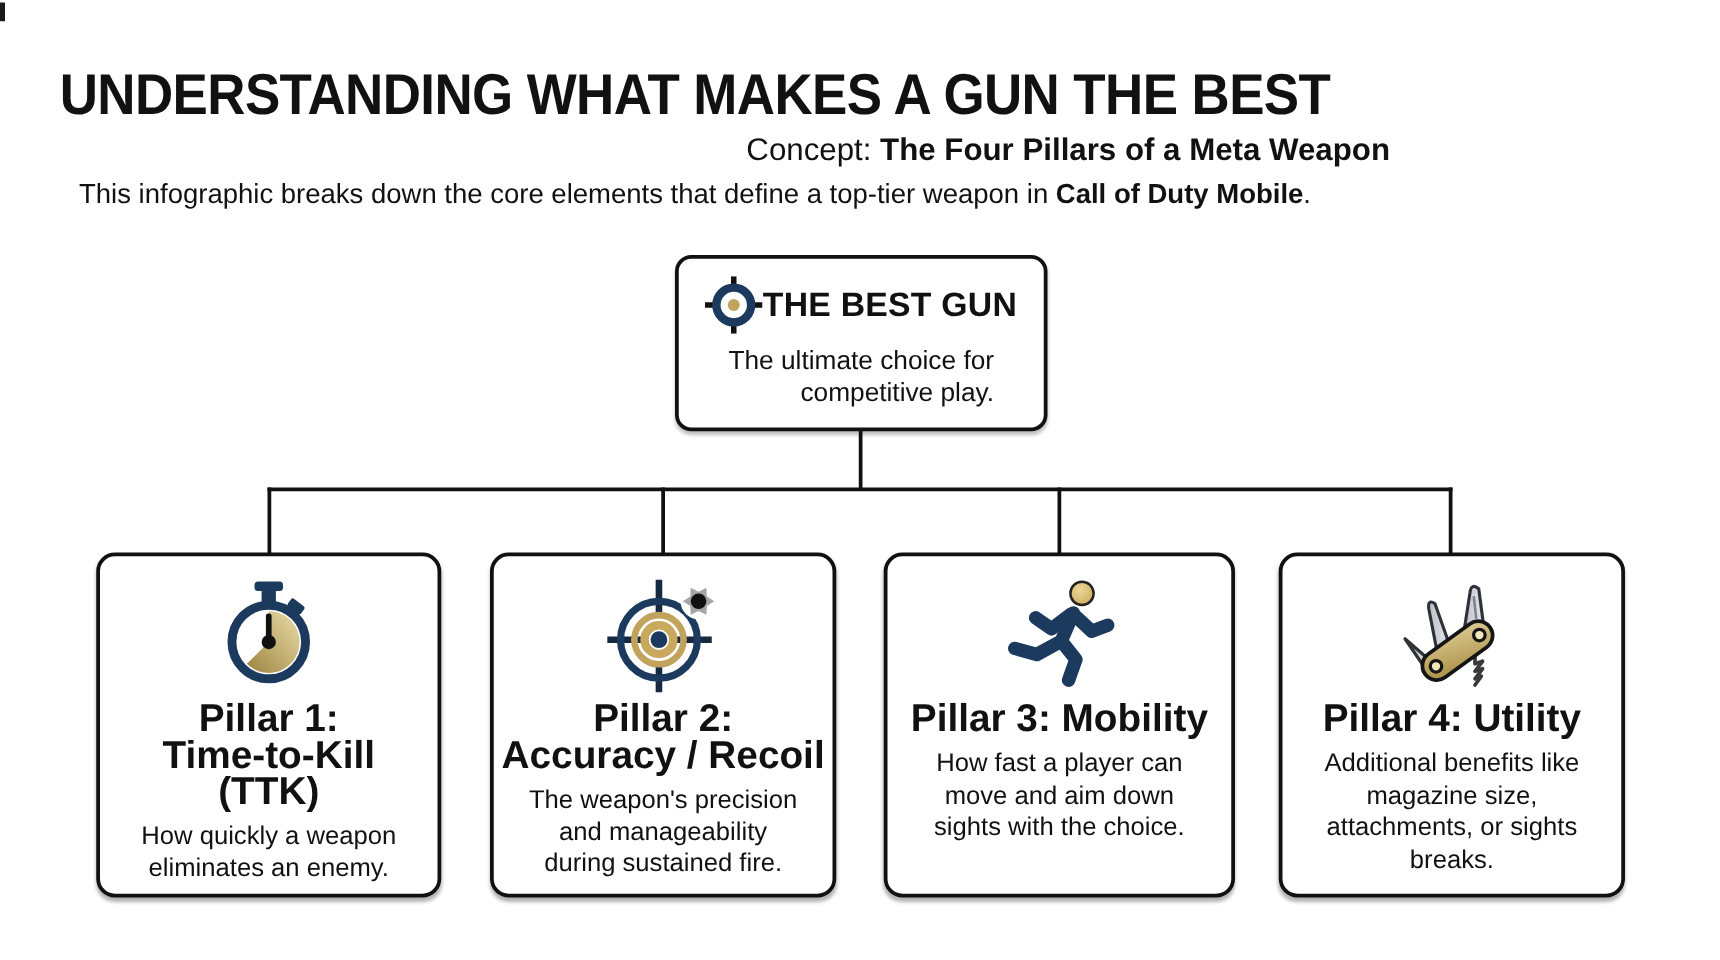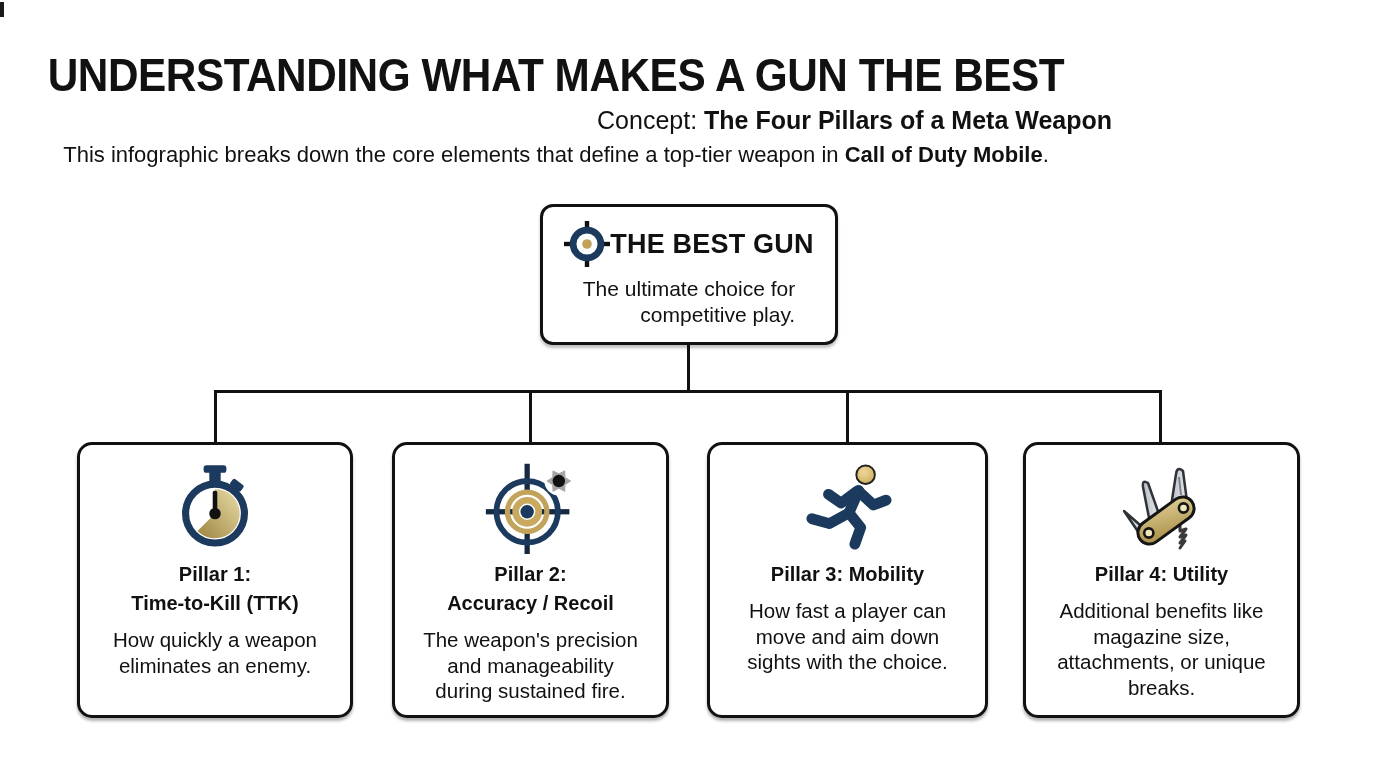--- a/index.html
+++ b/index.html
@@ -39,21 +39,21 @@
     border:3px solid #111;border-radius:15px;box-sizing:border-box;
     box-shadow:0 3px 3px rgba(0,0,0,.3);
     display:flex;flex-direction:column;align-items:center;padding:12px 6px 0 6px;
   }
   #card-1{left:77px;width:276px;}
   #card-2{left:392px;width:277px;}
   #card-3{left:707px;width:281px;}
   #card-4{left:1023px;width:277px;}
 
   .card-icon{height:98px;display:flex;align-items:center;justify-content:center;}
-  .card-title{margin-top:5px;font-size:20px;font-weight:700;line-height:29px;text-align:center;}
+  .card-title{margin-top:5px;font-size:31px;font-weight:700;line-height:29px;text-align:center;}
   .card-body{margin-top:9px;font-size:20.5px;line-height:25.5px;text-align:center;}
 
   .artifact{position:absolute;left:0;top:2px;width:4px;height:15px;background:#1a1a1a;}
 </style>
 </head>
 <body>
 
 <div class="stage">
 
   <div class="artifact"></div>
@@ -197,18 +197,18 @@
         <circle cx="66.5" cy="47" r="4.6" fill="#F1E6BC" stroke="#151515" stroke-width="2.6"></circle>
         <circle cx="31.8" cy="72" r="4.6" fill="#F1E6BC" stroke="#151515" stroke-width="2.6"></circle>
       </svg>
     </div>
     <div class="card-title">
       <div>Pillar 4: Utility</div>
     </div>
     <div class="card-body">
       <div>Additional benefits like</div>
       <div>magazine size,</div>
-      <div>attachments, or unique</div>
+      <div>attachments, or sights</div>
       <div>breaks.</div>
     </div>
   </div>
 
 </div>
 
 </body></html>

